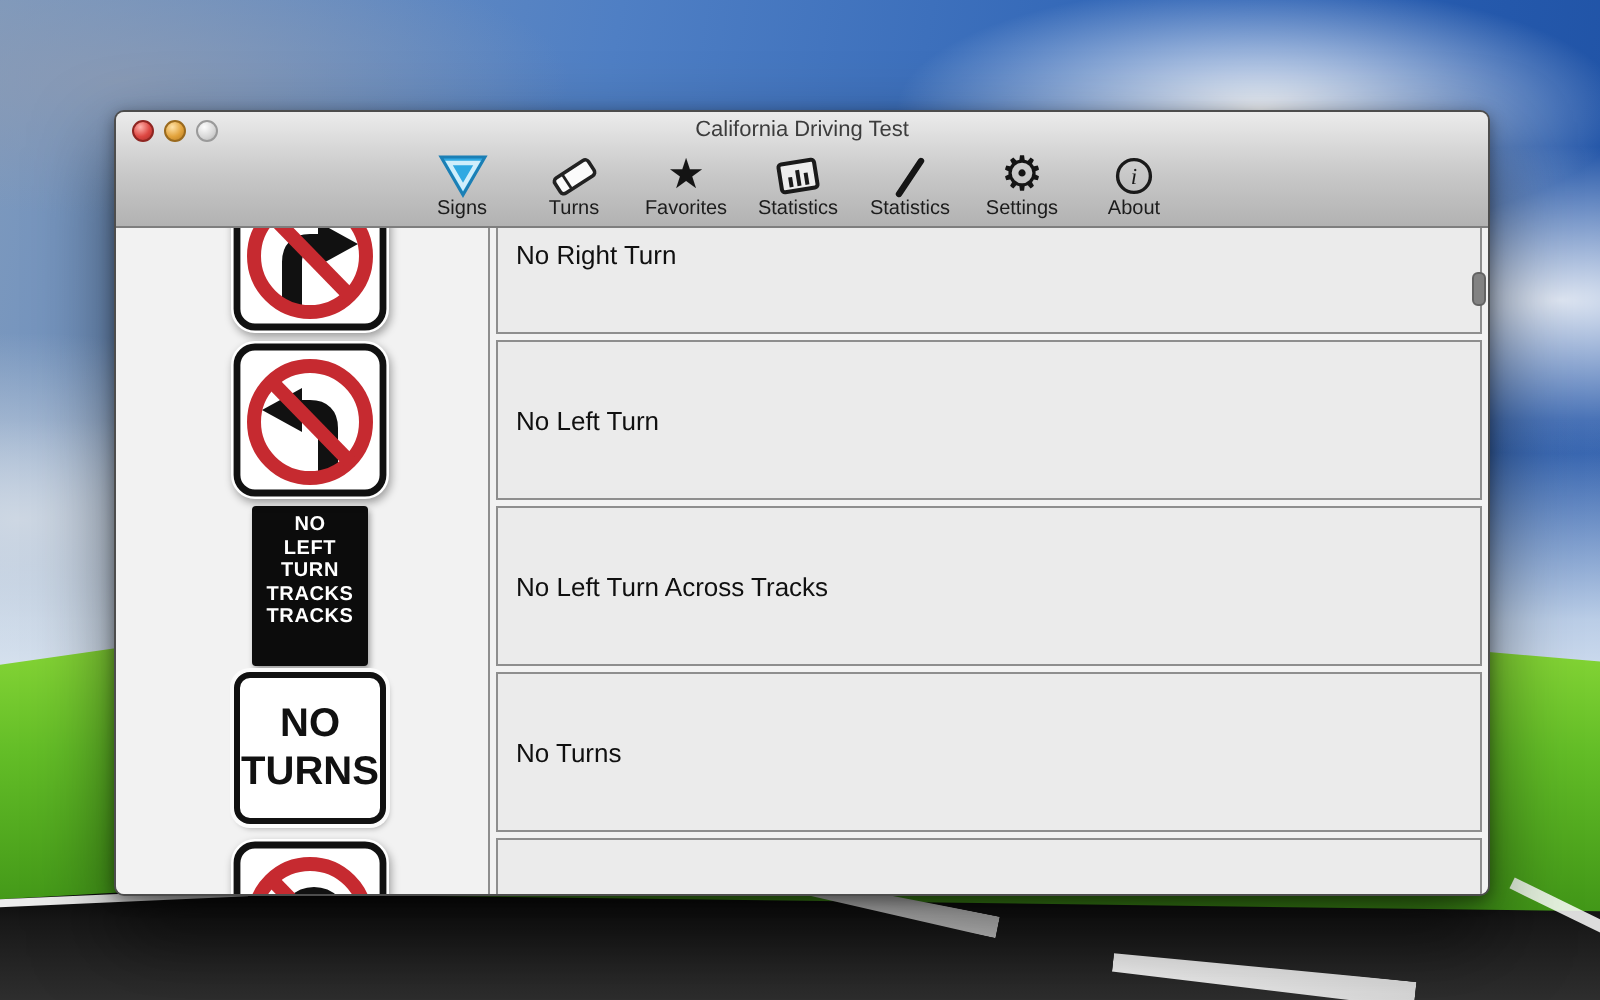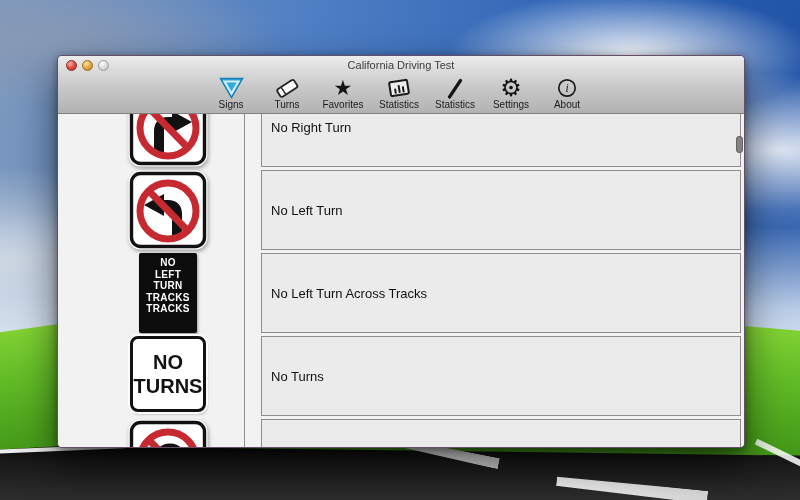--- a/index.html
+++ b/index.html
@@ -28,21 +28,21 @@
     background:rgba(255,255,255,.85);transform:rotate(26deg);}
   .dash1{position:absolute;left:387px;top:447px;width:113px;height:11px;
     background:linear-gradient(90deg,#efefef,#cfcfcf);transform:rotate(11.5deg);
     clip-path:polygon(0 10%,100% 0,100% 100%,0 75%);}
   .dash2{position:absolute;left:556px;top:483px;width:152px;height:13px;
     background:linear-gradient(90deg,#f2f2f2,#d8d8d8);transform:rotate(6deg);
     clip-path:polygon(0 12%,100% 0,100% 100%,0 82%);}
 
   
   .window{position:absolute;left:57px;top:55px;width:686px;height:391px;
-    border-radius:5px;overflow:hidden;background:#f0abfc;
+    border-radius:5px;overflow:hidden;background:#a3a3a3;
     border:1px solid rgba(40,40,40,.7);
     box-shadow:0 18px 40px rgba(0,0,0,.55),0 2px 8px rgba(0,0,0,.4);}
   .chrome{height:57px;border-bottom:1px solid #7e7e7e;
     background:linear-gradient(180deg,#ececec 0%,#d8d8d8 30%,#c8c8c8 55%,#b2b2b2 100%);}
   .titlebar{height:18px;position:relative;}
   .window-title{text-align:center;font-size:11px;color:#3c3c3c;line-height:19px;}
   .traffic-lights{position:absolute;left:8px;top:4px;display:flex;gap:5px;}
   .light{width:11px;height:11px;border-radius:50%;box-sizing:border-box;}
   .light-close{background:radial-gradient(circle at 35% 28%,#ffb3ad,#dd4742 55%,#a92c28);border:1px solid #8f2622;}
   .light-min{background:radial-gradient(circle at 35% 28%,#ffe2a8,#e2a33c 55%,#b57b22);border:1px solid #9a6a1e;}
@@ -53,21 +53,21 @@
   .tb-icon{height:22px;display:flex;align-items:center;justify-content:center;}
   .tb-label{font-size:10px;color:#1c1c1c;white-space:nowrap;}
   .glyph{color:#141414;}
   .glyph-star{font-size:21px;line-height:20px;}
   .glyph-gear{font-size:24px;line-height:20px;}
   .pen{display:block;}
 
   
   .content{position:relative;height:333px;background:#f2f2f2;overflow:hidden;}
   .vline{position:absolute;left:186px;top:0;bottom:0;width:1px;background:#8e8e8e;}
-  .list{position:absolute;left:17px;top:-27px;right:0;display:flex;flex-direction:column;gap:3px;}
+  .list{position:absolute;left:4px;top:-27px;right:0;display:flex;flex-direction:column;gap:3px;}
   .row{height:80px;display:flex;flex:none;}
   .sign-cell{width:186px;display:flex;justify-content:center;flex:none;}
   .text-cell{flex:1;margin-right:3px;background:#ebebeb;border:1px solid #8e8e8e;
     display:flex;align-items:center;padding-left:9px;font-size:13px;color:#101010;}
   .scroll-thumb{position:absolute;right:1px;top:22px;width:5px;height:15px;
     background:#828282;border:1px solid #636363;border-radius:3px;}
 
   .sign-svg{filter:drop-shadow(1px 2px 2px rgba(0,0,0,.35));}
   .black-sign{width:58px;padding:4px 0;background:#0c0c0c;border-radius:2px;
     color:#fff;font-weight:bold;font-size:10px;line-height:11.5px;text-align:center;

